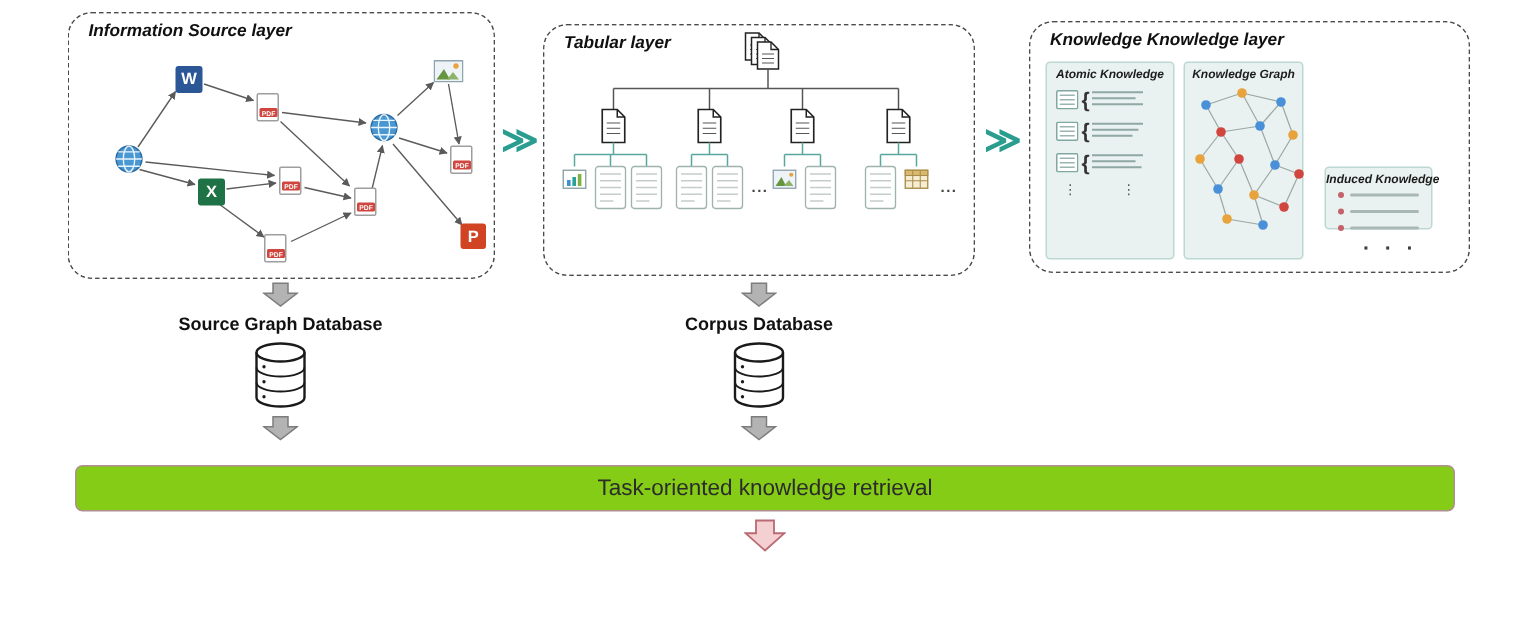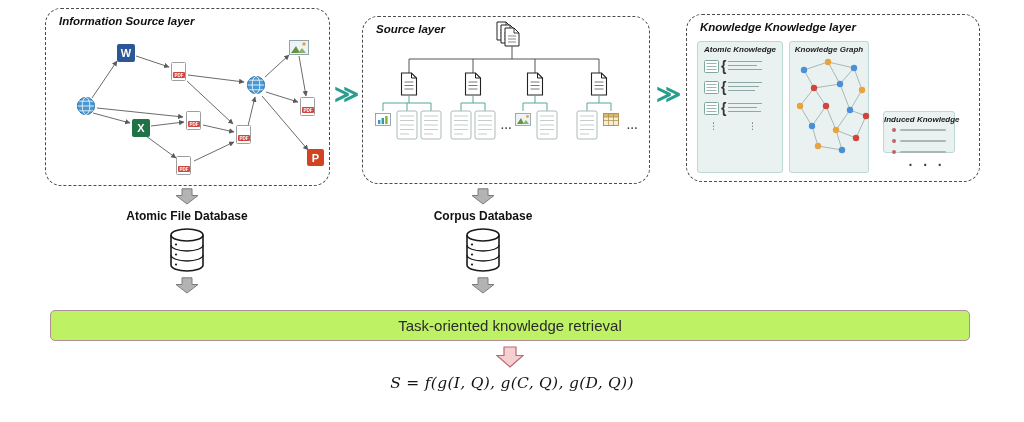--- a/index.html
+++ b/index.html
@@ -50,26 +50,26 @@
   .ind-rows { padding:4px 8px 0 8px; display:flex; flex-direction:column; gap:7px; }
   .ind-row { display:flex; align-items:center; gap:4px; }
   .ind-num { width:4px; height:4px; border-radius:50%; background:#c4626b; flex:0 0 auto; }
   .ind-bar { height:2px; background:#a9b8b4; border-radius:1px; }
   .more-dots { position:absolute; left:196px; top:142px; width:88px; text-align:center;
                font-size:14px; font-weight:bold; color:#3d3d3d; letter-spacing:3px; }
 
   
   .pipeline { position:absolute; top:188px; width:200px; display:flex; flex-direction:column; align-items:center; gap:4px; }
   #pipe-source  { left:87px; }
-  #pipe-corpus  { left:383px; }
+  #pipe-corpus  { left:406px; }
   #pipe-distill { left:733px; }
   .db-label { font-size:12px; font-weight:bold; color:#111; white-space:nowrap; }
 
   
-  #banner { position:absolute; left:50px; top:310px; width:920px; height:31px; background:#bef264;
+  #banner { position:absolute; left:50px; top:310px; width:920px; height:31px; background:#84cc16;
             border:1px solid #b08e92; border-radius:5px; text-align:center; line-height:29px;
             font-size:15px; color:#2b2b2b; }
   #pink-arrow { position:absolute; left:496px; top:346px; }
   #formula { position:absolute; left:0; top:374px; width:1024px; text-align:center;
              font-family:"DejaVu Serif","Liberation Serif",serif; font-style:italic;
              font-size:15.5px; color:#141414; letter-spacing:0.3px; }
 </style>
 </head>
 <body>
 
@@ -151,21 +151,21 @@
     </div>
 
     <div class="pdf" style="left:130px;top:147px">
       <span class="pdf-label">PDF</span>
     </div>
   </div>
 
   <div class="chevron" id="chev-1">≫</div>
 
   <div class="layer-box" id="box-corpus">
-    <div class="layer-title">Source layer</div>
+    <div class="layer-title">Tabular layer</div>
 
     <svg class="net-arrows" width="288" height="168" viewBox="0 0 288 168">
       <defs>
         <g id="pageS">
           <path d="M0 0 L9 0 L14 5 L14 18 L0 18 Z" fill="#fff" stroke="#222" stroke-width="1"></path>
           <path d="M9 0 L9 5 L14 5" fill="none" stroke="#222" stroke-width="0.9"></path>
           <line x1="3" y1="8" x2="11" y2="8" stroke="#555" stroke-width="0.7"></line>
           <line x1="3" y1="11" x2="11" y2="11" stroke="#555" stroke-width="0.7"></line>
           <line x1="3" y1="14" x2="11" y2="14" stroke="#555" stroke-width="0.7"></line>
         </g>
@@ -368,21 +368,21 @@
       </div>
     </div>
 
     <div class="more-dots">· · ·</div>
   </div>
 
   <div class="pipeline" id="pipe-source">
     <svg width="24" height="17" viewBox="0 0 24 17">
       <polygon points="7,0.8 17,0.8 17,7.5 23,7.5 12,16 1,7.5 7,7.5" fill="#b3b3b3" stroke="#7d7d7d" stroke-width="1"></polygon>
     </svg>
-    <div class="db-label">Atomic File Database</div>
+    <div class="db-label">Source Graph Database</div>
     <svg width="36" height="46" viewBox="0 0 36 46">
       <path d="M2 8 C2 4.7 9.2 2 18 2 C26.8 2 34 4.7 34 8 L34 38 C34 41.3 26.8 44 18 44 C9.2 44 2 41.3 2 38 Z" fill="#fff" stroke="#1a1a1a" stroke-width="1.6"></path>
       <path d="M2 8 C2 11.3 9.2 14 18 14 C26.8 14 34 11.3 34 8" fill="none" stroke="#1a1a1a" stroke-width="1.6"></path>
       <path d="M2 18 C2 21.3 9.2 24 18 24 C26.8 24 34 21.3 34 18" fill="none" stroke="#1a1a1a" stroke-width="1.3"></path>
       <path d="M2 28 C2 31.3 9.2 34 18 34 C26.8 34 34 31.3 34 28" fill="none" stroke="#1a1a1a" stroke-width="1.3"></path>
       <circle cx="7" cy="17.5" r="1.1" fill="#1a1a1a"></circle>
       <circle cx="7" cy="27.5" r="1.1" fill="#1a1a1a"></circle>
       <circle cx="7" cy="37.5" r="1.1" fill="#1a1a1a"></circle>
     </svg>
     <svg width="24" height="17" viewBox="0 0 24 17">
@@ -409,15 +409,14 @@
     </svg>
   </div>
 
 
   <div id="banner">Task-oriented knowledge retrieval</div>
 
   <svg id="pink-arrow" width="28" height="22" viewBox="0 0 28 22">
     <polygon points="8,1 20,1 20,9.5 27,9.5 14,21 1,9.5 8,9.5" fill="#f5d0d3" stroke="#b96a72" stroke-width="1.2"></polygon>
   </svg>
 
-  <div id="formula">S = f(g(I, Q), g(C, Q), g(D, Q))</div>
 
 </div>
 
 </body></html>

